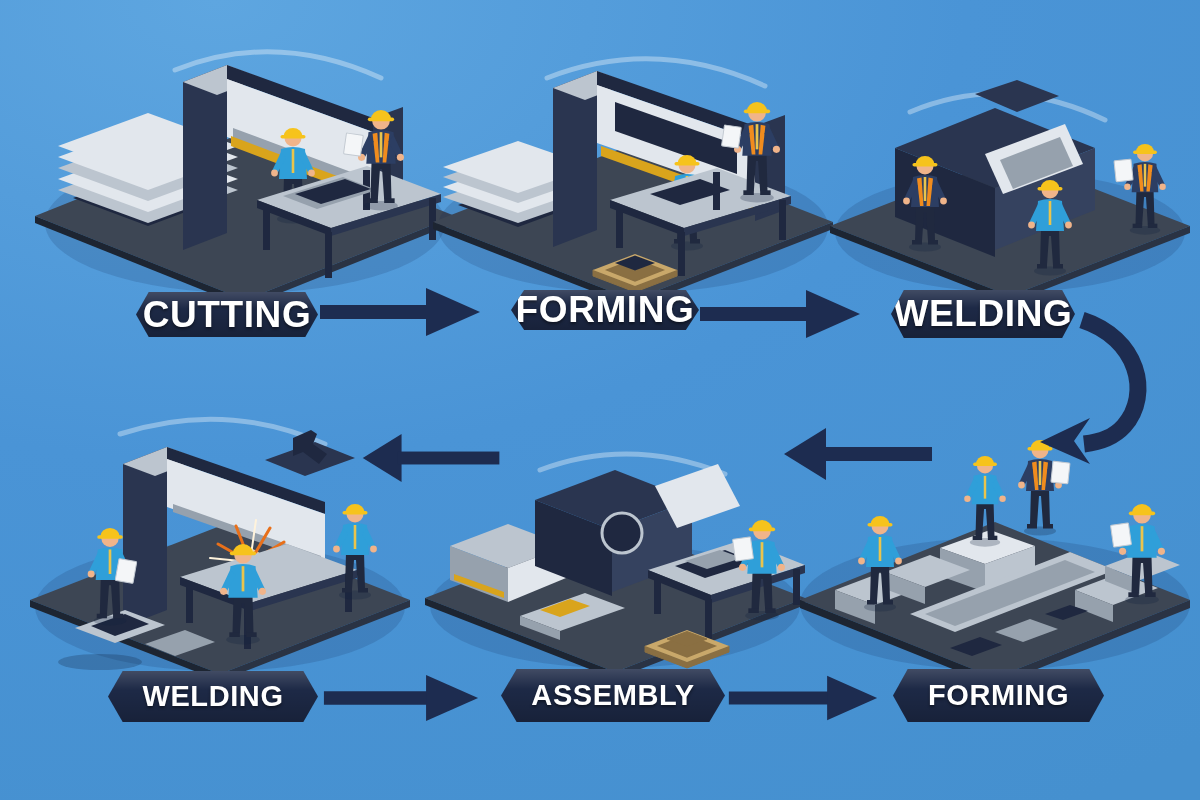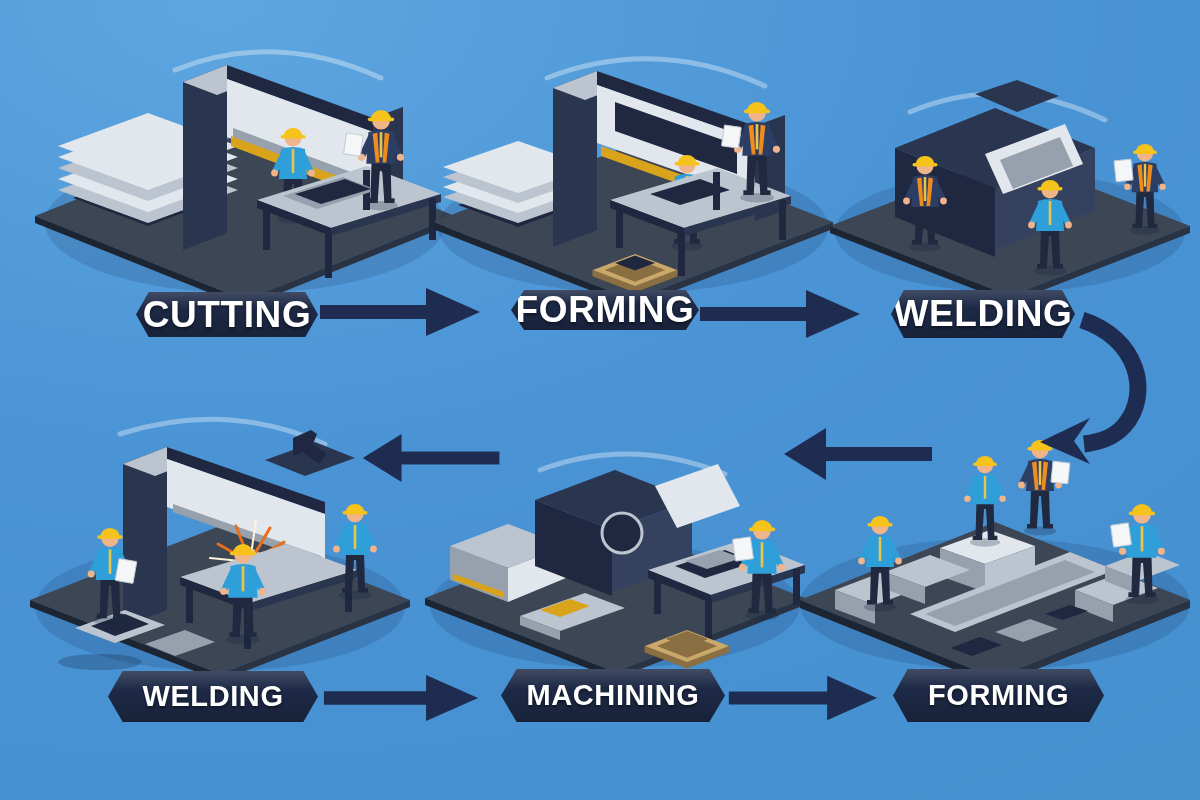--- a/index.html
+++ b/index.html
@@ -364,17 +364,17 @@
 <div class="banner top" style="left:511px;top:290px;width:188px;height:40px">
   <span>FORMING</span>
 </div>
 <div class="banner top" style="left:891px;top:290px;width:184px;height:48px">
   <span>WELDING</span>
 </div>
 <div class="banner bottom" style="left:108px;top:671px;width:210px;height:51px">
   <span>WELDING</span>
 </div>
 <div class="banner bottom" style="left:501px;top:669px;width:224px;height:53px">
-  <span>MACHINING</span>
+  <span>ASSEMBLY</span>
 </div>
 <div class="banner bottom" style="left:893px;top:669px;width:211px;height:53px">
   <span>FORMING</span>
 </div>
 
 </body></html>

